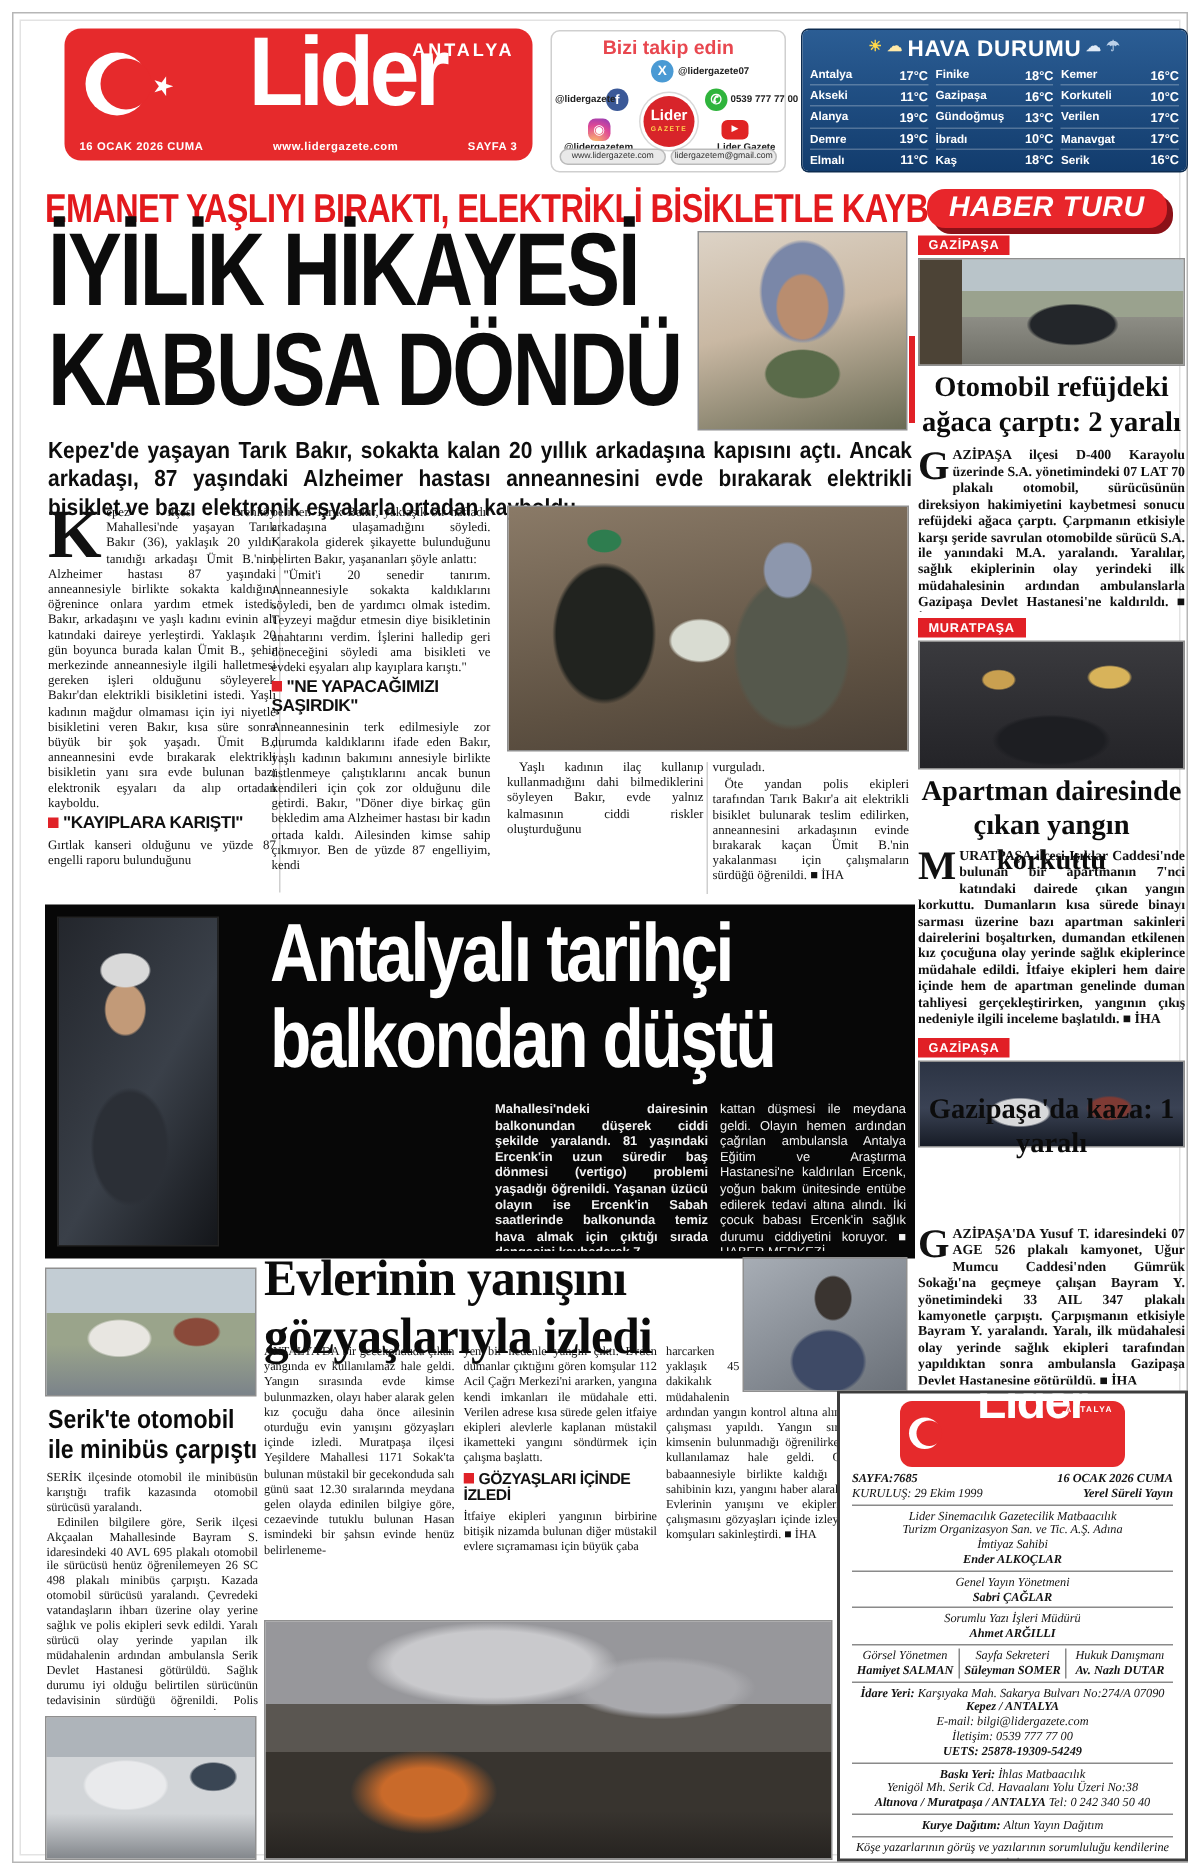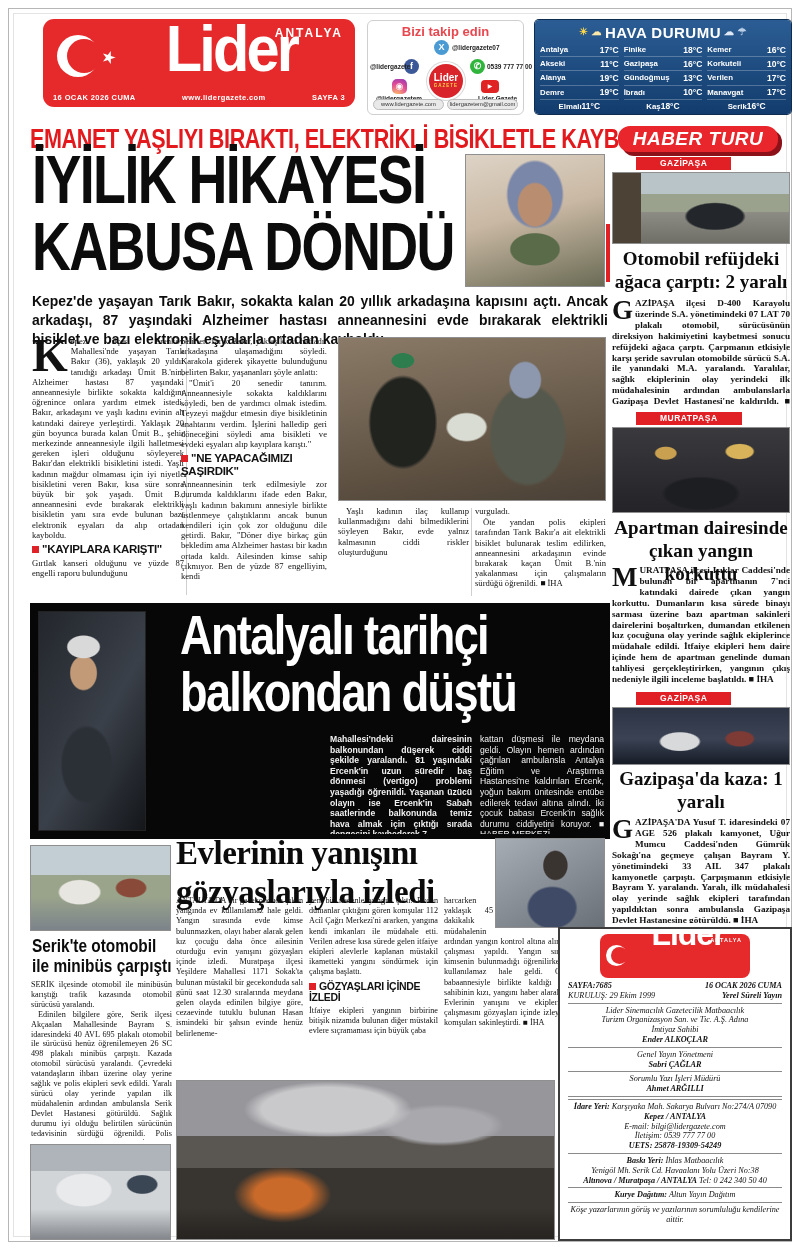--- a/index.html
+++ b/index.html
@@ -31,21 +31,21 @@
   .social-bar{position:absolute;left:5px;right:5px;bottom:4px;height:11px;display:flex;gap:3px;}
   .pill{flex:1;background:#e9e9e9;border:1px solid #bbb;border-radius:6px;font-family:"Liberation Sans",sans-serif;font-size:5.8px;line-height:9px;text-align:center;color:#333;white-space:nowrap;overflow:hidden;}
 
   
   .weather{left:535px;top:20px;width:256px;height:94px;background:linear-gradient(180deg,#2b5d94,#123c6d);border-radius:4px;box-shadow:0 0 0 1px #0d2c50;padding:3px 5px;box-sizing:border-box;}
   .wtitle{display:flex;align-items:center;justify-content:center;gap:3px;color:#fff;font-family:"Liberation Sans",sans-serif;font-weight:bold;font-size:15px;letter-spacing:.5px;height:18px;}
   .wicon{font-size:10px;line-height:10px;}
   .wgrid{display:flex;gap:5px;margin-top:2px;}
   .wcol{flex:1;}
   .wrow{display:flex;justify-content:space-between;align-items:center;height:13.2px;border-bottom:1px solid rgba(255,255,255,.25);color:#fff;font-family:"Liberation Sans",sans-serif;font-size:7.8px;font-weight:bold;}
-  .wrow:last-child{border-bottom:none;justify-content:center;}
+  .wrow:last-child{border-bottom:none;}
   .wtemp{font-size:8.5px;}
 
   
   .kicker{left:30px;top:124px;width:722px;transform:scaleX(.8);transform-origin:left top;text-align:center;color:#e3191d;font-family:"Liberation Sans",sans-serif;font-weight:bold;font-size:27px;letter-spacing:-.5px;white-space:nowrap;}
   .hl{left:32px;top:146px;width:740px;transform:scaleX(.78);transform-origin:left top;font-family:"Liberation Sans",sans-serif;font-weight:bold;font-size:69px;line-height:67px;letter-spacing:-2px;color:#0c0c0c;}
   .deck{left:32px;top:291px;width:640px;transform:scaleX(.9);transform-origin:left top;font-family:"Liberation Sans",sans-serif;font-weight:bold;font-size:15.5px;line-height:19px;text-align:justify;color:#0d0d0d;}
   .photo{position:absolute;border:1px solid #8f8f8f;box-sizing:border-box;}
   .bodytxt{font-size:8.6px;line-height:10.2px;text-align:justify;overflow:hidden;}
   .bodytxt p{margin:0 0 1px 0;text-indent:8px;}
   .bodytxt p.ni{text-indent:0;}
@@ -67,21 +67,21 @@
   .wrapspacer{float:right;width:112px;height:34px;}
 
   
   .serik-h{left:32px;top:936px;width:160px;transform:scaleX(.88);transform-origin:left top;font-family:"Liberation Sans",sans-serif;font-weight:bold;font-size:17.5px;line-height:20px;color:#0b0b0b;}
   .serik-b{left:31px;top:980px;width:141px;height:160px;font-size:8.2px;line-height:9.9px;text-align:justify;overflow:hidden;}
   .serik-b p{margin:0;text-indent:7px;}
   .serik-b p.ni{text-indent:0;}
 
   
   .sb-banner{left:618px;top:126px;width:160px;height:26px;background:#e8262b;border-radius:12px;box-shadow:4px 4px 0 #8c1118;color:#fff;font-family:"Liberation Sans",sans-serif;font-weight:bold;font-style:italic;font-size:19px;line-height:25px;text-align:center;letter-spacing:.5px;}
-  .tag{position:absolute;left:636px;background:#e12026;color:#fff;font-family:"Liberation Sans",sans-serif;font-weight:bold;font-size:8.5px;line-height:13px;padding:0 24px;letter-spacing:.5px;text-align:center;}
+  .tag{position:absolute;left:612px;background:#e12026;color:#fff;font-family:"Liberation Sans",sans-serif;font-weight:bold;font-size:8.5px;line-height:13px;padding:0 7px;letter-spacing:.5px;text-align:center;}
   .sb-h{position:absolute;left:612px;width:178px;text-align:center;font-family:"Liberation Serif",serif;font-weight:bold;font-size:19px;line-height:23px;color:#0c0c0c;}
   .sb-b{position:absolute;left:612px;width:178px;font-size:9.2px;line-height:10.9px;text-align:justify;overflow:hidden;}
   .dcapS{float:left;font-family:"Liberation Serif",serif;font-weight:bold;font-size:27px;line-height:22px;padding:1px 2px 0 0;}
   .leadword{font-weight:bold;}
 
   
   .imprint{left:558px;top:927px;width:234px;height:314px;border:2px solid #3c3c3c;background:#fff;box-sizing:border-box;padding:5px 8px;font-style:italic;font-size:8.2px;line-height:9.8px;text-align:center;overflow:hidden;}
   .imp-logo{position:relative;width:150px;height:44px;background:#e62a2c;border-radius:8px;margin:0 auto 3px auto;}
   .imp-logo .b{position:absolute;left:26px;top:-4px;width:124px;text-align:center;color:#fff;font-family:"Liberation Sans",sans-serif;font-weight:bold;font-size:32px;letter-spacing:-1px;font-style:normal;}
   .imp-logo .r{position:absolute;right:8px;top:2px;background:#e62a2c;color:#fff;font-family:"Liberation Sans",sans-serif;font-weight:bold;font-size:5.5px;letter-spacing:1px;font-style:normal;}
@@ -333,21 +333,21 @@
 <div class="sb-h" style="top:516px;">Apartman dairesinde çıkan yangın korkuttu</div>
 <div class="sb-b" style="top:565px;height:124px;">
   <span class="dcapS">M</span><span class="leadword">URATPAŞA ilçesi Işıklar Caddesi'nde bulunan bir apartmanın 7'nci katındaki dairede çıkan yangın korkuttu. Dumanların kısa sürede binayı sarması üzerine bazı apartman sakinleri dairelerini boşaltırken, dumandan etkilenen kız çocuğuna olay yerinde sağlık ekiplerince müdahale edildi. İtfaiye ekipleri hem daire içinde hem de apartman genelinde duman tahliyesi gerçekleştirirken, yangının çıkış nedeniyle ilgili inceleme başlatıldı. ■ İHA</span>
 </div>
 
 <div class="tag" style="top:692px;">GAZİPAŞA</div>
 <div class="photo" style="left:612px;top:707px;width:178px;height:58px;background:
   radial-gradient(34px 16px at 38% 60%,#d8d9db 0 55%,transparent 62%),
   radial-gradient(26px 14px at 72% 55%,#7e3a34 0 50%,transparent 60%),
   linear-gradient(180deg,#2c3444,#3a4254 55%,#171c26);"></div>
-<div class="sb-h" style="top:767px;">Gazipaşa'da kaza: 1 yaralı</div>
+<div class="sb-h" style="top:728px;">Gazipaşa'da kaza: 1 yaralı</div>
 <div class="sb-b" style="top:817px;height:106px;">
   <span class="dcapS">G</span><span class="leadword">AZİPAŞA'DA Yusuf T. idaresindeki 07 AGE 526 plakalı kamyonet, Uğur Mumcu Caddesi'nden Gümrük Sokağı'na geçmeye çalışan Bayram Y. yönetimindeki 33 AIL 347 plakalı kamyonetle çarpıştı. Çarpışmanın etkisiyle Bayram Y. yaralandı. Yaralı, ilk müdahalesi olay yerinde sağlık ekipleri tarafından yapıldıktan sonra ambulansla Gazipaşa Devlet Hastanesine götürüldü. ■ İHA</span>
 </div>
 
 <div class="abs imprint imp">
   <div class="imp-logo">
     <span class="cc1"></span>
       <span class="cc2"></span>
     <span class="r">ANTALYA</span>
     <span class="b">Lider</span>
@@ -365,20 +365,25 @@
   <div>Turizm Organizasyon San. ve Tic. A.Ş. Adına</div>
   <div>İmtiyaz Sahibi</div>
   <div class="impb">Ender ALKOÇLAR</div>
   <hr>
   <div>Genel Yayın Yönetmeni</div>
   <div class="impb">Sabri ÇAĞLAR</div>
   <hr>
   <div>Sorumlu Yazı İşleri Müdürü</div>
   <div class="impb">Ahmet ARĞILLI</div>
   <hr>
+  <div class="imp-cols">
+    <div><span>Görsel Yönetmen</span><br><span class="impb">Hamiyet SALMAN</span></div>
+    <div><span>Sayfa Sekreteri</span><br><span class="impb">Süleyman SOMER</span></div>
+    <div><span>Hukuk Danışmanı</span><br><span class="impb">Av. Nazlı DUTAR</span></div>
+  </div>
   <hr>
   <div><span class="impb">İdare Yeri:</span> <span>Karşıyaka Mah. Sakarya Bulvarı No:274/A 07090</span></div>
   <div class="impb">Kepez / ANTALYA</div>
   <div>E-mail: bilgi@lidergazete.com</div>
   <div>İletişim: 0539 777 77 00</div>
   <div class="impb">UETS: 25878-19309-54249</div>
   <hr>
   <div><span class="impb">Baskı Yeri:</span> <span>İhlas Matbaacılık</span></div>
   <div>Yenigöl Mh. Serik Cd. Havaalanı Yolu Üzeri No:38</div>
   <div><span class="impb">Altınova / Muratpaşa / ANTALYA</span> <span>Tel: 0 242 340 50 40</span></div>

